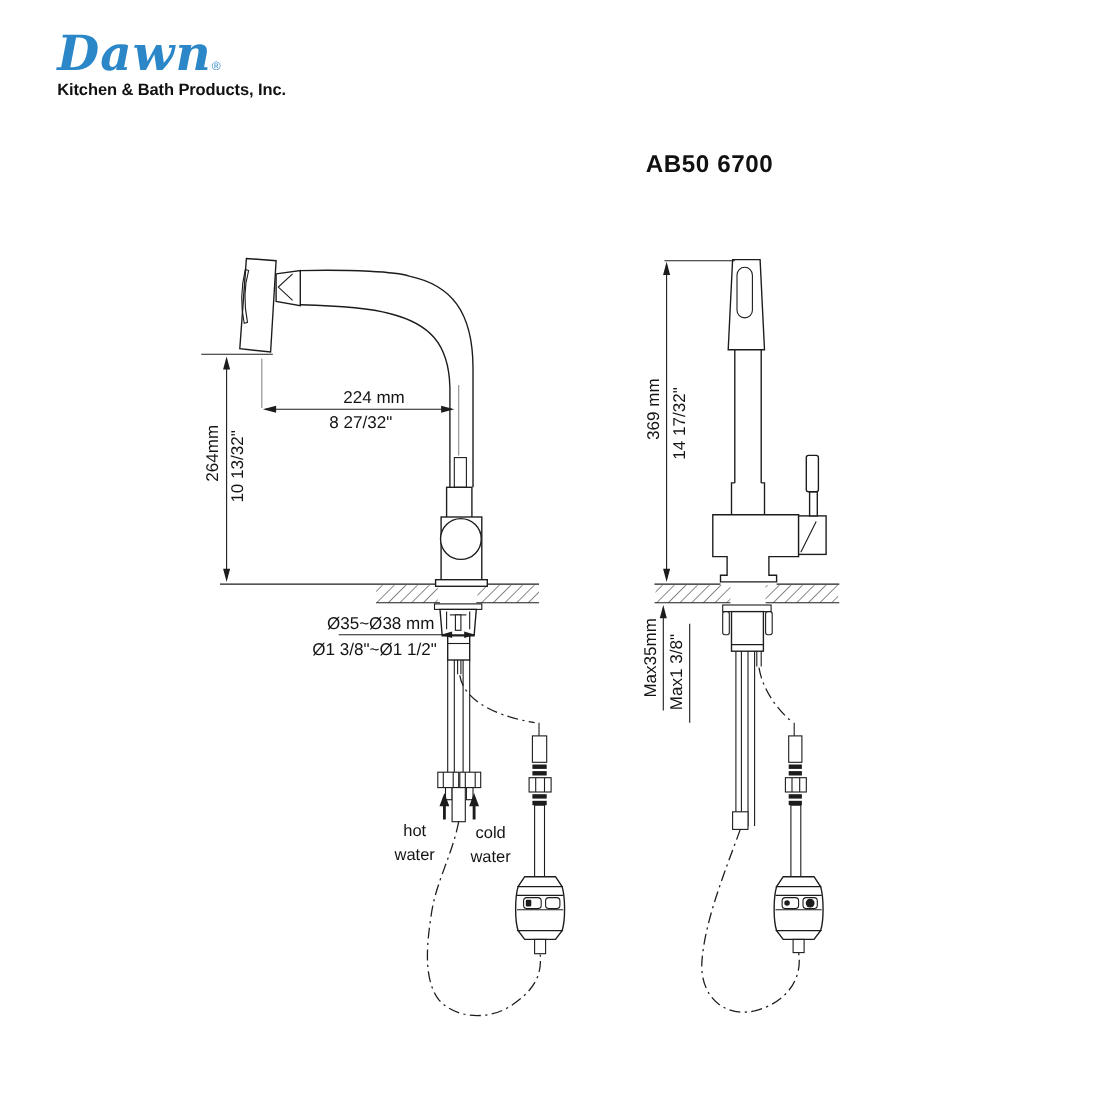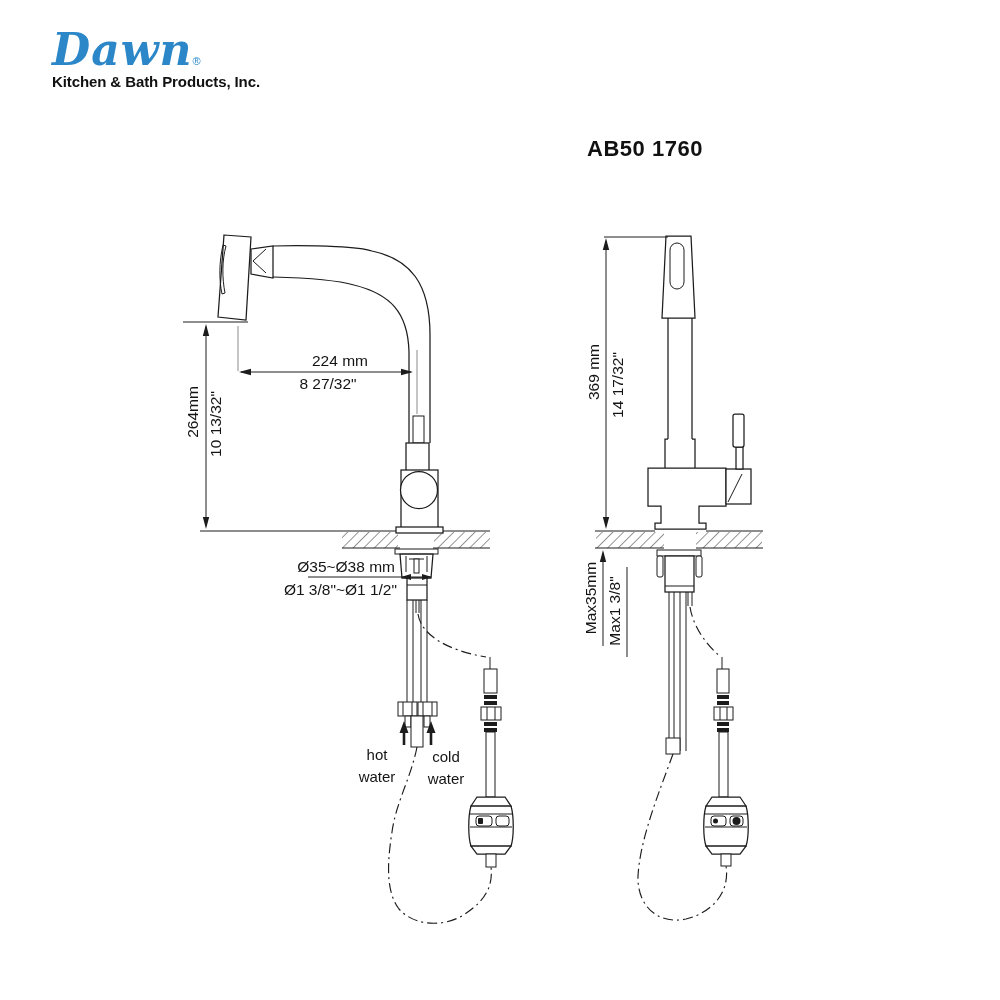--- a/index.html
+++ b/index.html
@@ -28,21 +28,21 @@
 </head>
 <body>
 
 <div id="stage">
 
   <div class="logo">
     <div><span class="brand">Dawn</span><span class="reg">®</span></div>
     <div class="tagline">Kitchen &amp; Bath Products, Inc.</div>
   </div>
 
-  <div class="model-title">AB50 1760</div>
+  <div class="model-title">AB50 6700</div>
 
   <svg width="1000" height="1000" viewBox="0 0 1000 1000">
     <defs>
       <pattern id="hatch" patternUnits="userSpaceOnUse" width="7.5" height="7.5" patternTransform="rotate(45)">
         <line x1="0" y1="0" x2="0" y2="7.5" stroke="#2a2a2a" stroke-width="1"></line>
       </pattern>
     </defs>
 
     <g>
 

